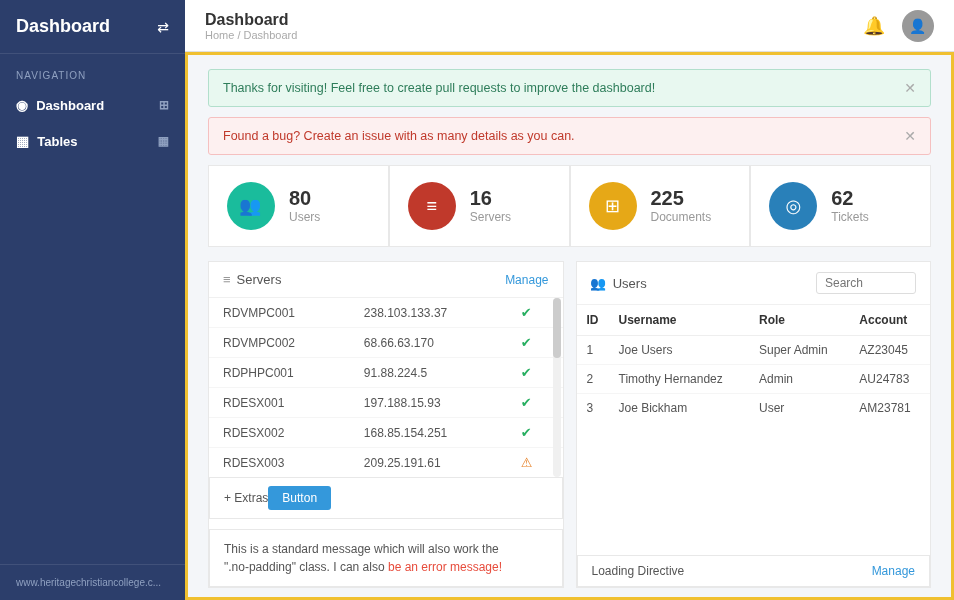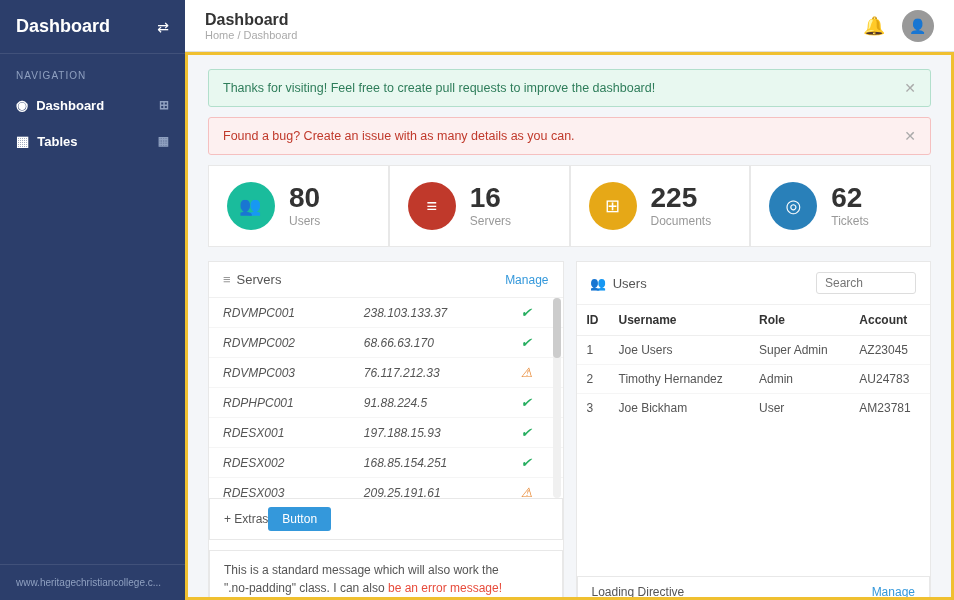--- a/index.html
+++ b/index.html
@@ -133,21 +133,21 @@
       align-items: center;
       justify-content: center;
       font-size: 20px;
       color: #fff;
       flex-shrink: 0;
     }
     .stat-icon-teal { background: #1abc9c; }
     .stat-icon-red { background: #c0392b; }
     .stat-icon-amber { background: #e6a817; }
     .stat-icon-blue { background: #2980b9; }
-    .stat-number { font-size: 28px; font-weight: 700; color: #333; line-height: 1; }
+    .stat-number { font-size: 20px; font-weight: 700; color: #333; line-height: 1; }
     .stat-label { font-size: 12px; color: #999; margin-top: 2px; }
 
     
     .two-col {
       display: flex;
       gap: 12px;
       flex: 1;
     }
     .panel {
       flex: 1;
@@ -165,21 +165,21 @@
     }
     .panel-title { font-size: 13px; color: #555; display: flex; align-items: center; gap: 6px; }
     .panel-action { color: #3498db; font-size: 12px; cursor: pointer; }
 
     
     .servers-table { width: 100%; border-collapse: collapse; }
     .servers-table td { padding: 7px 14px; font-size: 12px; color: #555; border-bottom: 1px solid #f5f5f5; }
     .servers-table tr:last-child td { border-bottom: none; }
 
     
-    .server-list-wrap { position: relative; overflow: hidden; flex: 1; font-style: italic; }
+    .server-list-wrap { position: relative; overflow: hidden; flex: 1; }
     .server-list-inner { overflow-y: auto; max-height: 200px; }
     .scrollbar-track {
       position: absolute;
       right: 2px;
       top: 0;
       bottom: 0;
       width: 8px;
       background: #f0f0f0;
       border-radius: 4px;
     }
@@ -355,25 +355,20 @@
               <tbody id="servers-tbody">
                   <tr>
                     <td>RDVMPC001</td>
                     <td>238.103.133.37</td>
                     <td><span class="checkmark">✔</span></td>
                   </tr>
                   <tr>
                     <td>RDVMPC002</td>
                     <td>68.66.63.170</td>
                     <td><span class="checkmark">✔</span></td>
-                  </tr>
-                  <tr>
-                    <td>RDVMPC003</td>
-                    <td>76.117.212.33</td>
-                    <td><span class="warning">⚠</span></td>
                   </tr>
                   <tr>
                     <td>RDPHPC001</td>
                     <td>91.88.224.5</td>
                     <td><span class="checkmark">✔</span></td>
                   </tr>
                   <tr>
                     <td>RDESX001</td>
                     <td>197.188.15.93</td>
                     <td><span class="checkmark">✔</span></td>

